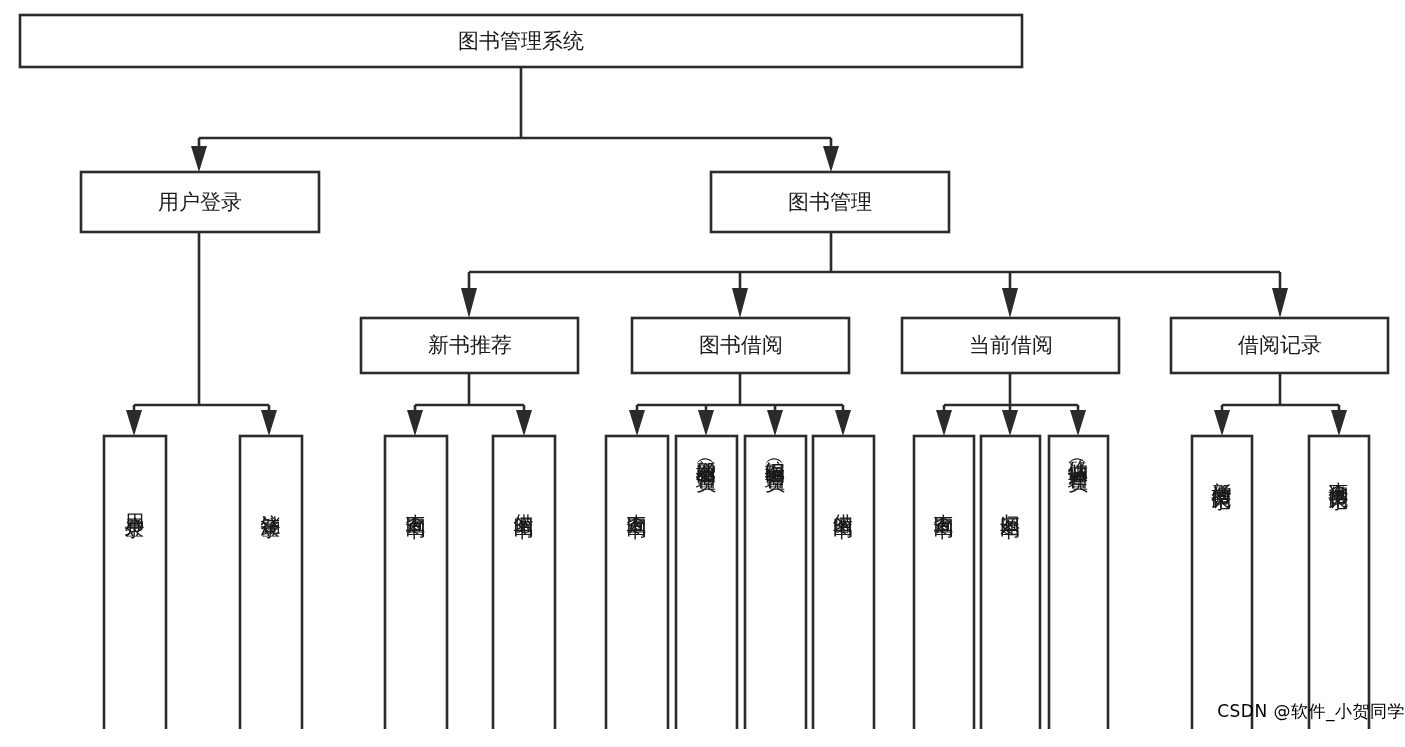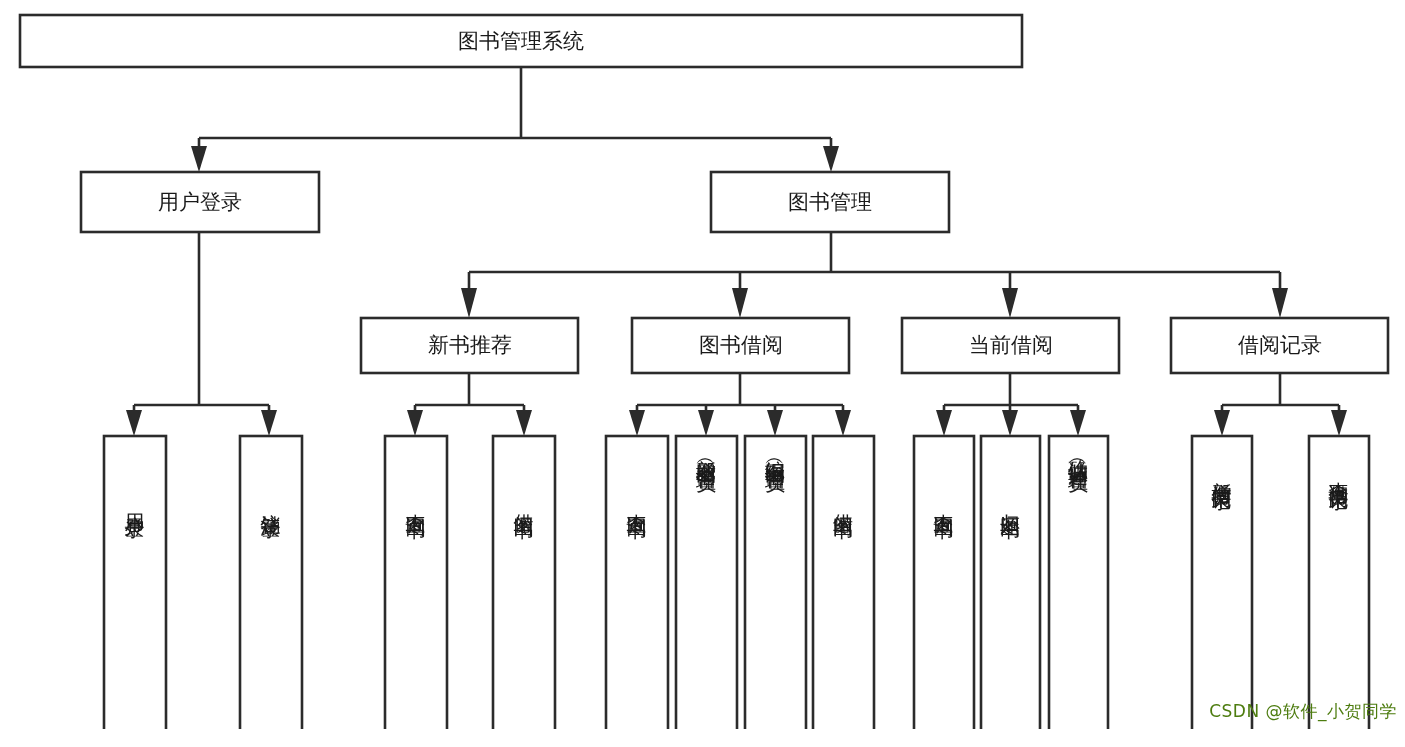--- a/index.html
+++ b/index.html
@@ -59,25 +59,25 @@
     text-orientation: upright;
     font-family: "DejaVu Sans", "Liberation Sans", sans-serif;
     font-size: 20px;
     line-height: 1.0;
     color: #1a1a1a;
     letter-spacing: 2px;
     white-space: nowrap;
   }
   .watermark {
     position: absolute;
-    right: 8px;
+    right: 0;
     bottom: 6px;
     font-family: "DejaVu Sans", "Liberation Sans", sans-serif;
     font-size: 17px;
-    color: #4d7c0f;
+    color: #000000;
     letter-spacing: 0.5px;
     white-space: nowrap;
   }
 </style>
 </head>
 <body>
 
 <div id="diagram-root">
 
   <svg class="diagram-svg" viewBox="0 0 1405 747">

